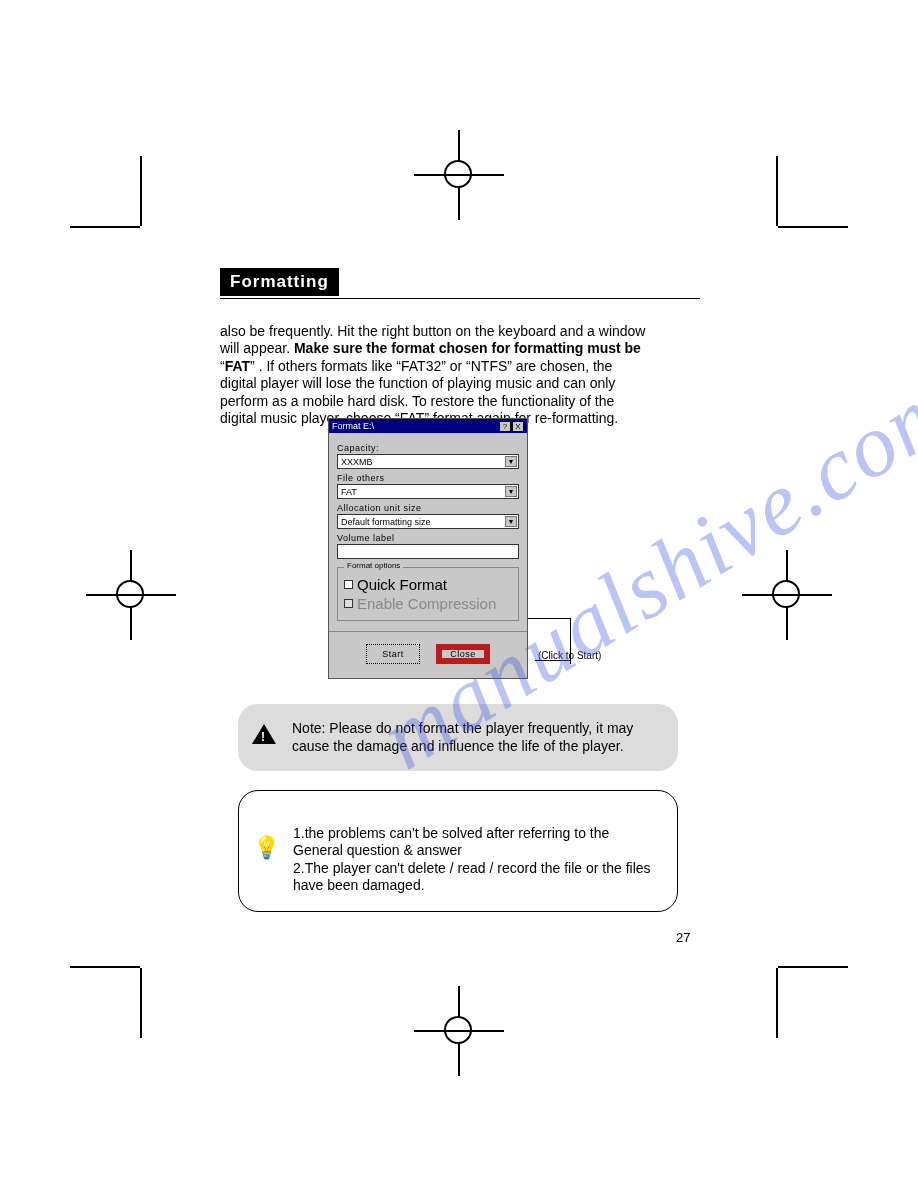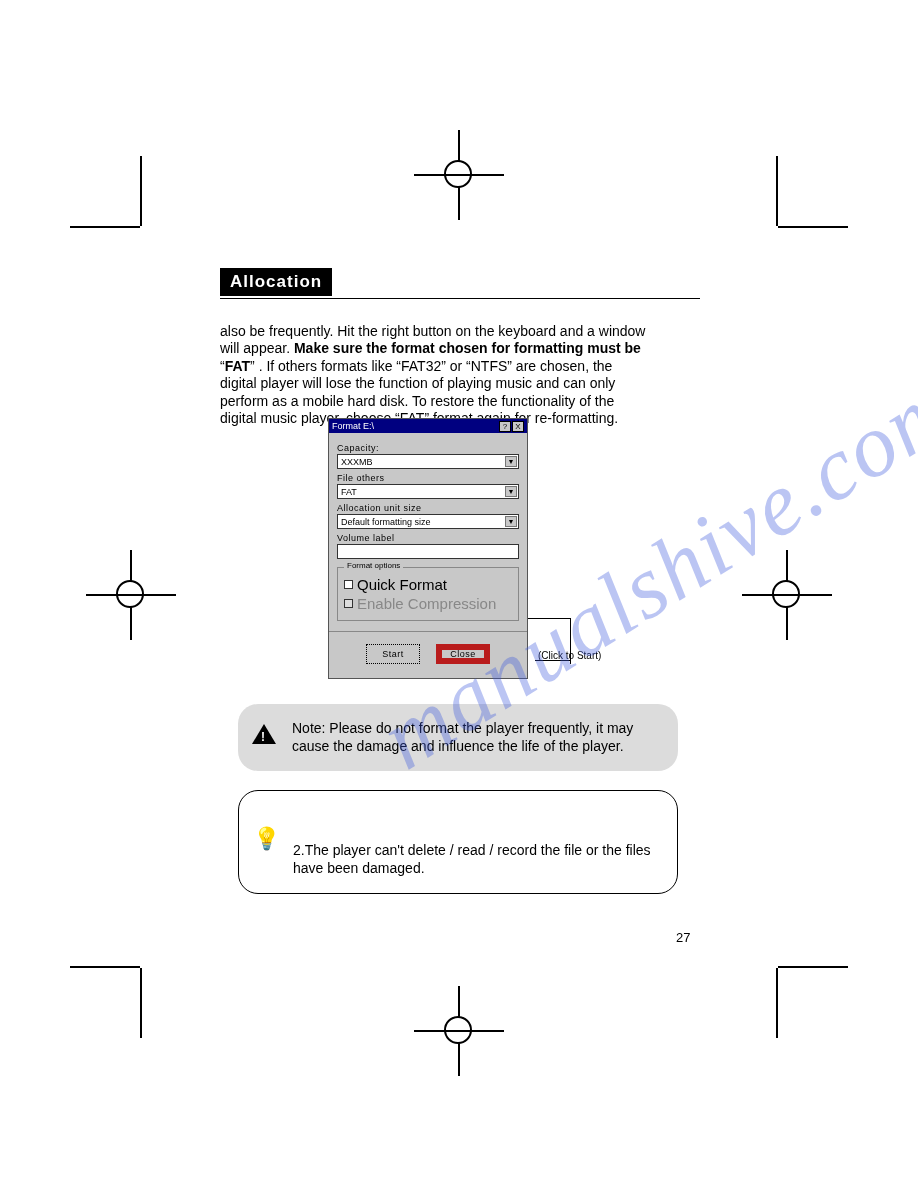--- a/index.html
+++ b/index.html
@@ -260,21 +260,21 @@
     <div class="ring"></div>
   </div>
 <div class="registration" style="top:550px;right:86px">
     <div class="ring"></div>
   </div>
 <div class="registration" style="bottom:112px;left:414px">
     <div class="ring"></div>
   </div>
 
 <div class="content">
-  <div class="section-heading">Allocation</div>
+  <div class="section-heading">Formatting</div>
   <div class="heading-rule"></div>
   <div class="body-text">
     <br>
     <span>also be frequently. Hit the right button on the keyboard and a window</span><br>
     <span>will appear. </span><b>Make sure the format chosen for formatting must be</b><br>
     <span> “</span><b>FAT</b><span>” . If others formats like “FAT32”  or “NTFS” are chosen, the</span><br>
     <span> digital player will lose the function of playing music and can only</span><br>
     <span>perform as a mobile hard disk. To restore the functionality of the</span><br>
     <span>digital music player, choose “FAT” format again for re-formatting.</span>
   </div>
@@ -339,17 +339,17 @@
     <div class="tri">
         <span>!</span>
       </div>
   </div>
   <span>Note: Please do not format the player frequently, it may cause the damage and influence the life of the player.</span>
 </div>
 
 <div class="note-box outline">
   <div class="note-icon bulb">💡</div>
   <br>
-  <br>
+  <span>1.the problems can't be solved after referring to the General question &amp; answer</span><br>
   <span>2.The player can't delete / read / record the file or the files have been damaged.</span>
 </div>
 
 <div class="page-num">27</div>
 
 </body></html>

